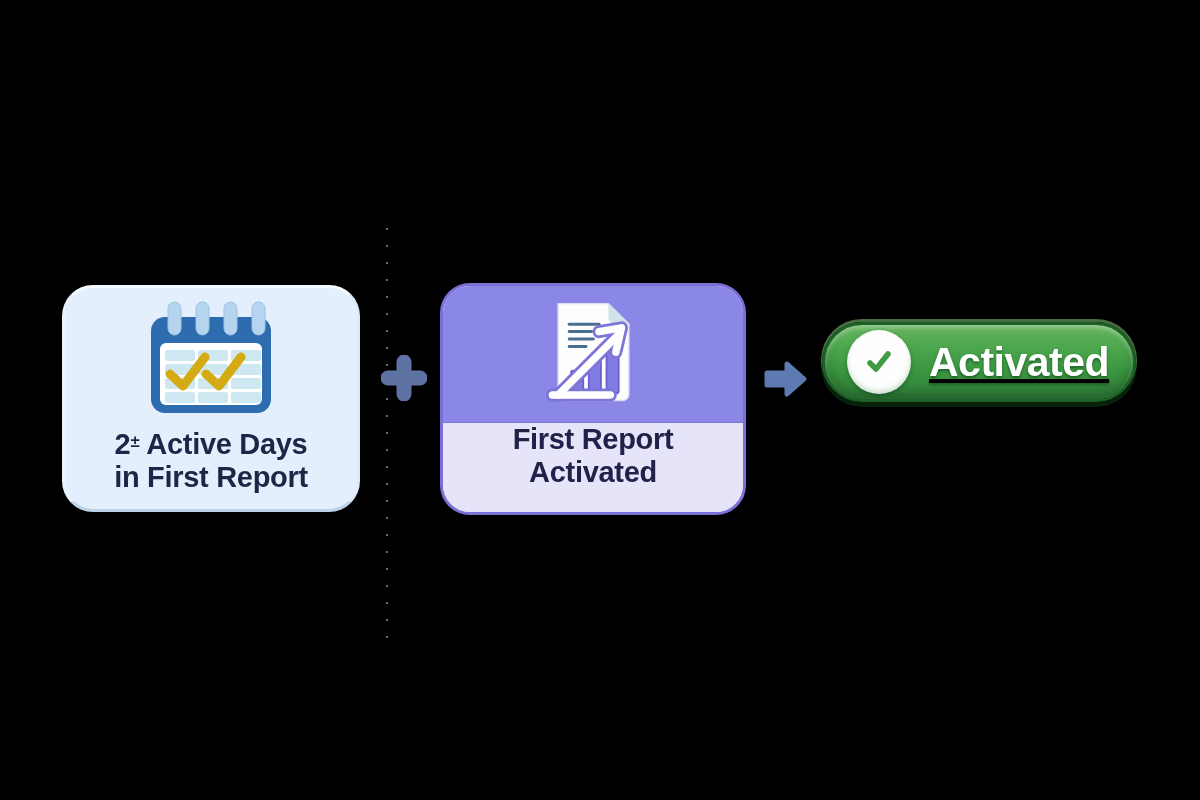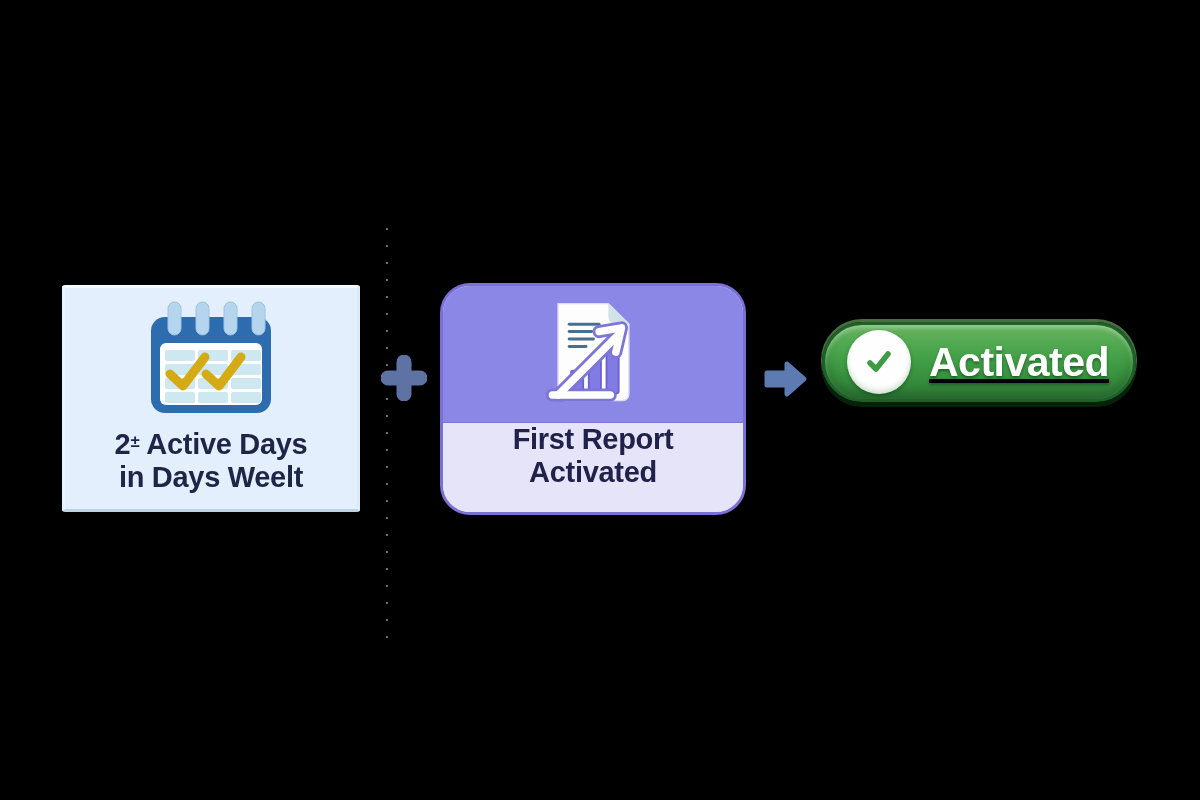--- a/index.html
+++ b/index.html
@@ -13,21 +13,21 @@
     background:repeating-linear-gradient(180deg, rgba(255,255,255,0.42) 0 2px, transparent 2px 17px);
     z-index:1;
   }
   
   .card{position:absolute;box-sizing:border-box;z-index:2;}
   .card-activity{
     left:62px;top:285px;width:298px;height:227px;
     background:#e3effc;
     border:3px solid;
     border-color:#f4fafe #dcebf8 #bcd2e7 #e9f3fb;
-    border-radius:3px;
+    border-radius:31px;
     box-shadow:0 7px 14px rgba(0,0,0,0.55);
     display:flex;flex-direction:column;align-items:center;
   }
   .card-activity .icon-wrap{margin-top:13px;line-height:0;}
   .card-label{
     margin-top:9px;text-align:center;
     font-size:29px;font-weight:600;line-height:1.14;
     color:#1f2546;letter-spacing:-0.3px;
   }
   .card-label sup{font-size:0.58em;vertical-align:7px;letter-spacing:0;}
@@ -115,21 +115,21 @@
           <rect x="107" y="1" width="13" height="33" rx="6.5"></rect>
         </g>
         <g fill="none" stroke="#d4ab15" stroke-width="9" stroke-linecap="round" stroke-linejoin="round">
           <path d="M25,73 L38,85 L60,56"></path>
           <path d="M61,73 L74,85 L96,56"></path>
         </g>
       </svg>
     </div>
     <div class="card-label">
       <span><span>2</span><sup>±</sup><span> Active Days</span></span><br>
-      <span>in Days Weelt</span>
+      <span>in First Report</span>
     </div>
   </div>
 
   <div class="plus-wrap">
     <svg width="46" height="46" viewBox="0 0 46 46">
       <path d="M23,7 V39 M7,23 H39" fill="none" stroke="#5e72a4" stroke-width="15" stroke-linecap="round"></path>
     </svg>
   </div>
 
   <div class="card card-report">

